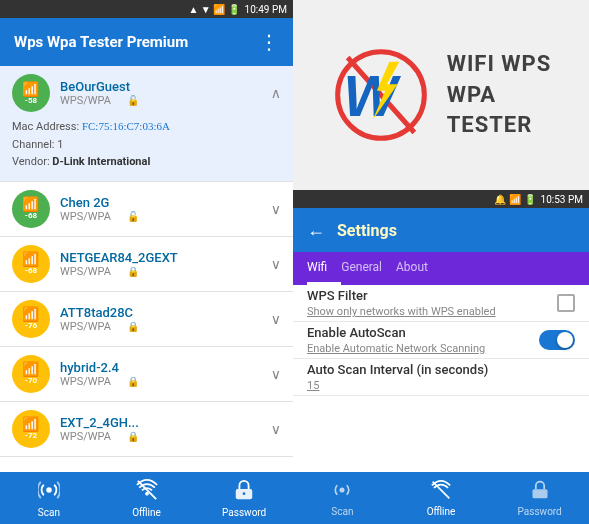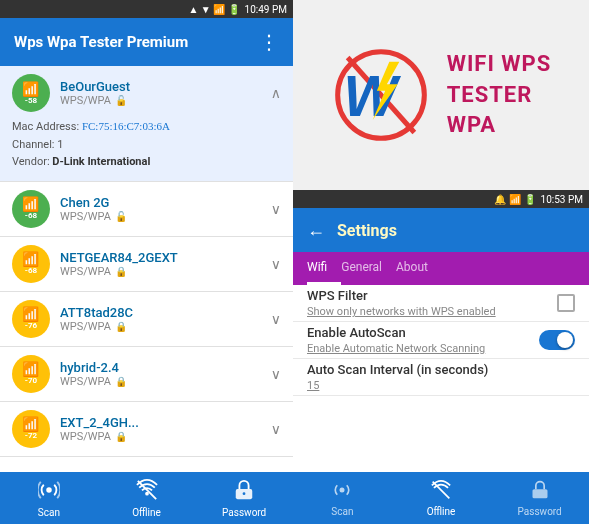--- a/index.html
+++ b/index.html
@@ -124,21 +124,21 @@
       font-size: 13px;
       color: #0369a1;
       font-weight: 500;
     }
 
     .network-type {
       font-size: 11px;
       color: #888;
       display: flex;
       align-items: center;
-      gap: 4px;
+      gap: 16px;
     }
 
     .lock-icon {
       font-size: 10px;
     }
 
     .chevron {
       font-size: 14px;
       color: #888;
     }
@@ -206,21 +206,21 @@
 
     .promo-logo {
       width: 100px;
       height: 110px;
       flex-shrink: 0;
     }
 
     .promo-text {
       font-size: 22px;
       font-weight: bold;
-      color: #be185d;
+      color: #404040;
       line-height: 1.4;
       letter-spacing: 1px;
     }
 
     
     .settings-panel {
       flex: 1;
       display: flex;
       flex-direction: column;
       background: #fff;
@@ -255,21 +255,21 @@
       cursor: pointer;
     }
 
     .settings-title {
       font-size: 16px;
       font-weight: bold;
       color: #fef9c3;
     }
 
     .settings-tabs {
-      background: #a21caf;
+      background: #6d28d9;
       display: flex;
       padding: 0 14px;
     }
 
     .settings-tab {
       color: rgba(255,255,255,0.7);
       font-size: 12px;
       padding: 8px 14px 8px 0;
       cursor: pointer;
       border-bottom: 3px solid transparent;
@@ -541,22 +541,22 @@
       <circle cx="60" cy="65" r="52" fill="none" stroke="#e53935" stroke-width="6"></circle>
 
       <line x1="20" y1="20" x2="100" y2="110" stroke="#e53935" stroke-width="6"></line>
 
       <text x="15" y="90" font-size="68" font-weight="900" fill="#1565c0" font-family="Arial Black, Arial" style="font-style:italic">W</text>
 
       <polygon points="70,25 55,60 65,60 50,95 80,52 67,52 82,25" fill="#ffd600"></polygon>
     </svg>
     <div class="promo-text">
       <div>WIFI WPS</div>
+      <div>WPA</div>
       <div>TESTER</div>
-      <div>WPA</div>
     </div>
   </div>
 
   <div class="settings-panel">
 
     <div class="settings-status-bar">
       <span>🔔 📶 🔋</span>
       <span>10:53 PM</span>
     </div>
 

